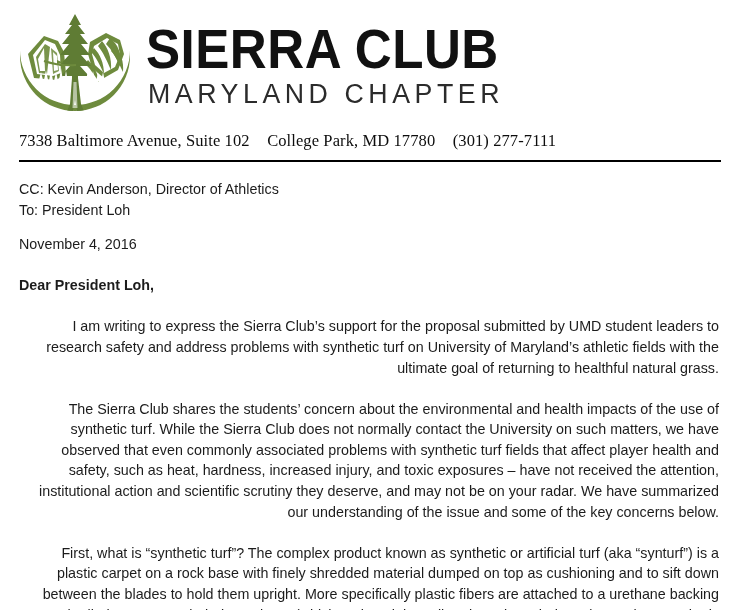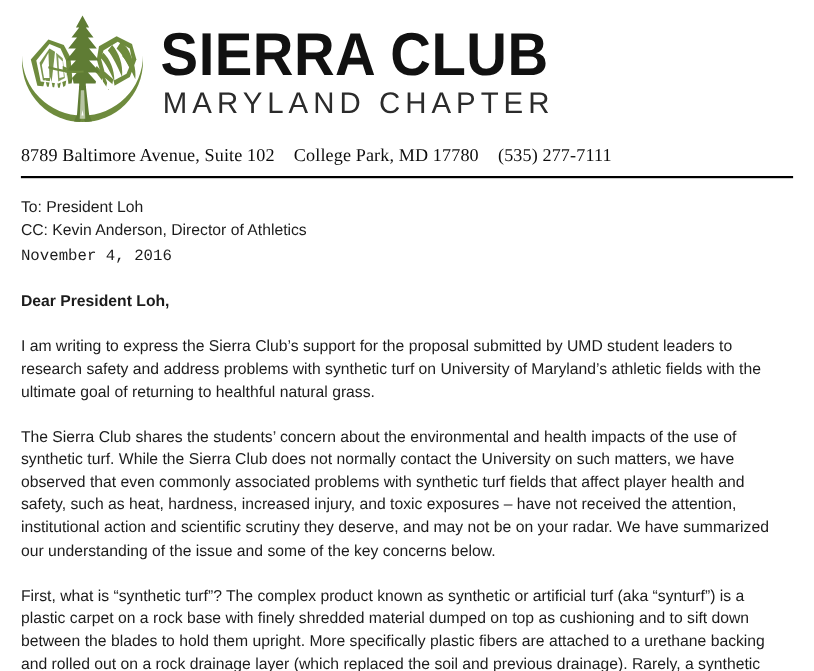--- a/index.html
+++ b/index.html
@@ -85,30 +85,29 @@
     color: #1c1c1c;
     max-width: 700px;
   }
   .recipient-block {
     margin: 0;
   }
   .recipient-block div {
     white-space: nowrap;
   }
   .letter-date {
-    margin: 3px 0 0 0;
-    font-family: Liberation Mono, monospace;
+    margin: 14px 0 0 0;
   }
   .salutation {
     margin: 20.5px 0 0 0;
     font-weight: bold;
   }
   .para {
     margin: 20.5px 0 0 0;
-    text-align: left;
+    text-align: right;
   }
 </style>
 </head>
 <body>
 
 <div class="letterhead">
 
   <span class="logo-mark">
     <svg viewBox="0 0 122 112" width="122" height="112" aria-hidden="true">
       <defs>
@@ -167,34 +166,34 @@
     </svg>
   </span>
 
   <div class="logo-wordmark">
     <div class="brand-primary">SIERRA CLUB</div>
     <div class="brand-secondary">MARYLAND CHAPTER</div>
   </div>
 </div>
 
 <div class="address-line">
-  <span>8789 Baltimore Avenue, Suite 102</span>
+  <span>7338 Baltimore Avenue, Suite 102</span>
   <span class="gap"></span>
   <span>College Park, MD 17780</span>
   <span class="gap"></span>
-  <span>(535) 277-7111</span>
+  <span>(301) 277-7111</span>
 </div>
 
 <hr class="header-rule">
 
 <div class="letter-body">
 
   <div class="recipient-block">
+    <div>CC:  Kevin Anderson, Director of Athletics</div>
     <div>To: President Loh</div>
-    <div>CC:  Kevin Anderson, Director of Athletics</div>
   </div>
 
   <div class="letter-date">November 4, 2016</div>
 
   <div class="salutation">Dear President Loh,</div>
 
   <p class="para">I am writing to express the Sierra Club’s support for the proposal submitted by UMD student leaders to research safety and address problems with synthetic turf on University of Maryland’s athletic fields with the ultimate goal of returning to healthful natural grass.</p>
   <p class="para">The Sierra Club shares the students’ concern about the environmental and health impacts of the use of synthetic turf.  While the Sierra Club does not normally contact the University on such matters, we have observed that even commonly associated problems with synthetic turf fields that affect player health and safety, such as heat, hardness, increased injury, and toxic exposures – have not received the attention, institutional action and scientific scrutiny they deserve, and may not be on your radar.  We have summarized our understanding of the issue and some of the key concerns below.</p>
   <p class="para">First, what is “synthetic turf”?  The complex product known as synthetic or artificial turf (aka “synturf”) is a plastic carpet on a rock base with finely shredded material dumped on top as cushioning and to sift down between the blades to hold them upright.   More specifically plastic fibers are attached to a urethane backing and rolled out on a rock drainage layer (which replaced the soil and previous drainage). Rarely, a synthetic foam pad will be rolled out on top of the rocks before the rug is rolled out.  Pulverized waste tires (tire crumb), often mixed with silica sand and occasionally other materials (such as cork/coconut husks) is the most common infill.</p>
 

